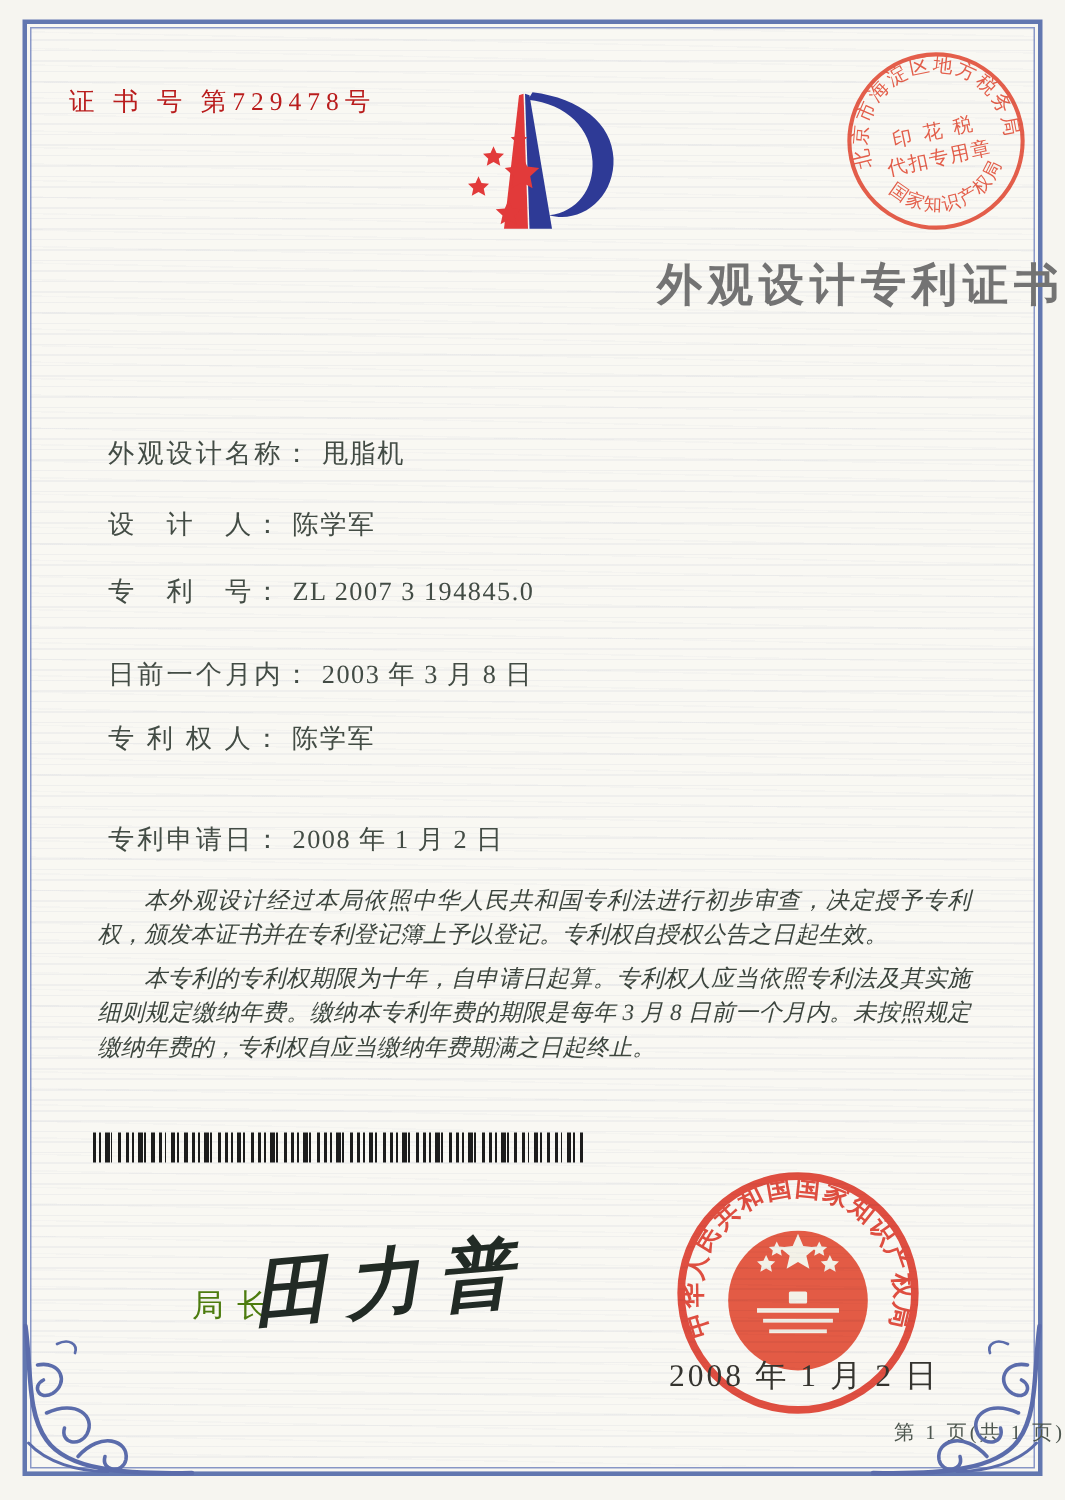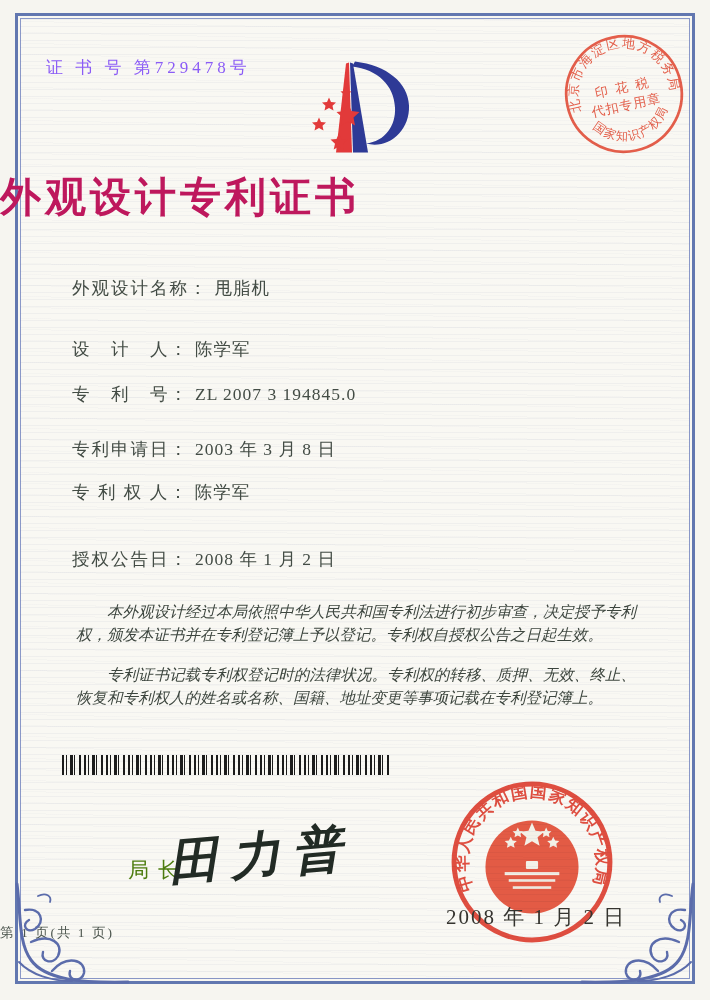--- a/index.html
+++ b/index.html
@@ -17,46 +17,46 @@
   }
   .guilloche{
     position:absolute;left:20px;top:18px;right:20px;bottom:21px;
     background:
       repeating-linear-gradient(0deg, rgba(110,120,160,0.07) 0 1px, transparent 1px 7px),
       repeating-linear-gradient(1.2deg, rgba(140,150,180,0.045) 0 1px, transparent 1px 11px);
     pointer-events:none;
   }
   .cert-no{
     position:absolute;left:46px;top:56px;
-    font-size:17px;letter-spacing:4px;color:#8b5cf6;
+    font-size:17px;letter-spacing:4px;color:#b91c1c;
   }
   
   .logo{position:absolute;left:292px;top:56px;width:140px;height:108px;}
   
   .tax-stamp{
     position:absolute;left:561px;top:31px;width:126px;height:126px;
     transform:rotate(-12deg);opacity:.9;mix-blend-mode:multiply;
   }
   
   .title{
-    position:absolute;left:0;top:170px;width:100%;text-align:left;
-    font-size:41px;font-weight:700;letter-spacing:4px;color:#be185d;
+    position:absolute;left:0;top:170px;width:100%;text-align:right;
+    font-size:30px;font-weight:700;letter-spacing:4px;color:#737373;
   }
   
   .field{position:absolute;left:72px;font-size:17.5px;color:#434c45;white-space:nowrap;}
   .field .lab{letter-spacing:2px;}
   .field .val{letter-spacing:1px;margin-left:6px;}
-  .f0{top:276px}.f1{top:337px}.f2{top:382px}.f3{top:437px}.f4{top:480px}.f5{top:547px}
+  .f0{top:290px}.f1{top:337px}.f2{top:382px}.f3{top:437px}.f4{top:480px}.f5{top:547px}
   
   .body-text{
     position:absolute;left:60px;top:584px;width:592px;
     font-size:15.5px;line-height:1.5;font-style:italic;color:#3c453e;
     text-align:justify;
   }
-  .body-text p{margin:16px;text-indent:2em;}
+  .body-text p{margin:5px;text-indent:2em;}
   
   .barcode{
     position:absolute;left:62px;top:755px;width:330px;height:20px;
     background:repeating-linear-gradient(90deg,
       #1c1c1c 0 2px, transparent 2px 4px,
       #1c1c1c 4px 5px, transparent 5px 8px,
       #1c1c1c 8px 11px, transparent 11px 12px,
       #1c1c1c 12px 13px, transparent 13px 17px,
       #1c1c1c 17px 19px, transparent 19px 22px);
   }
@@ -74,21 +74,21 @@
   .office-seal{
     position:absolute;left:446px;top:776px;width:172px;height:172px;
     opacity:.93;mix-blend-mode:multiply;z-index:5;
   }
   .grant-date{
     position:absolute;left:446px;top:903px;z-index:6;
     font-size:21px;letter-spacing:2px;color:#35342f;white-space:nowrap;
   }
   
   .footer{
-    position:absolute;left:0;top:924px;width:100%;text-align:left;
+    position:absolute;left:0;top:946px;width:100%;text-align:right;
     font-size:13.5px;letter-spacing:2px;color:#4d564f;
   }
   
   .corner{position:absolute;width:122px;height:106px;bottom:12px;z-index:3;}
   .corner.bl{left:10px;}
   .corner.br{right:10px;transform:scaleX(-1);}
   .bottom-rule{
     position:absolute;left:118px;right:118px;bottom:16px;height:2px;
     background:#6277b0;opacity:.8;z-index:2;
   }
@@ -158,32 +158,32 @@
 <div class="field f0">
   <span class="lab">外观设计名称：</span><span class="val">甩脂机</span>
 </div>
 <div class="field f1">
   <span class="lab">设　计　人：</span><span class="val">陈学军</span>
 </div>
 <div class="field f2">
   <span class="lab">专　利　号：</span><span class="val">ZL 2007 3 194845.0</span>
 </div>
 <div class="field f3">
-  <span class="lab">专利申请日：</span><span class="val">2003 年 3 月 8 日</span>
+  <span class="lab">日前一个月内：</span><span class="val">2003 年 3 月 8 日</span>
 </div>
 <div class="field f4">
   <span class="lab">专 利 权 人：</span><span class="val">陈学军</span>
 </div>
 <div class="field f5">
-  <span class="lab">授权公告日：</span><span class="val">2008 年 1 月 2 日</span>
+  <span class="lab">专利申请日：</span><span class="val">2008 年 1 月 2 日</span>
 </div>
 
 <div class="body-text">
   <p>本外观设计经过本局依照中华人民共和国专利法进行初步审查，决定授予专利权，颁发本证书并在专利登记簿上予以登记。专利权自授权公告之日起生效。</p>
-  <p>专利证书记载专利权登记时的法律状况。专利权的转移、质押、无效、终止、恢复和专利权人的姓名或名称、国籍、地址变更等事项记载在专利登记簿上。</p>
+  <p>本专利的专利权期限为十年，自申请日起算。专利权人应当依照专利法及其实施细则规定缴纳年费。缴纳本专利年费的期限是每年 3 月 8 日前一个月内。未按照规定缴纳年费的，专利权自应当缴纳年费期满之日起终止。</p>
 </div>
 
 <div class="barcode"></div>
 
 <div class="sig-title">局长</div>
 <div class="sig-name">田力普</div>
 
 <svg class="office-seal" viewBox="0 0 170 170">
   <circle cx="85" cy="85" r="77" fill="none" stroke="#e34234" stroke-width="5"></circle>
   <defs>

